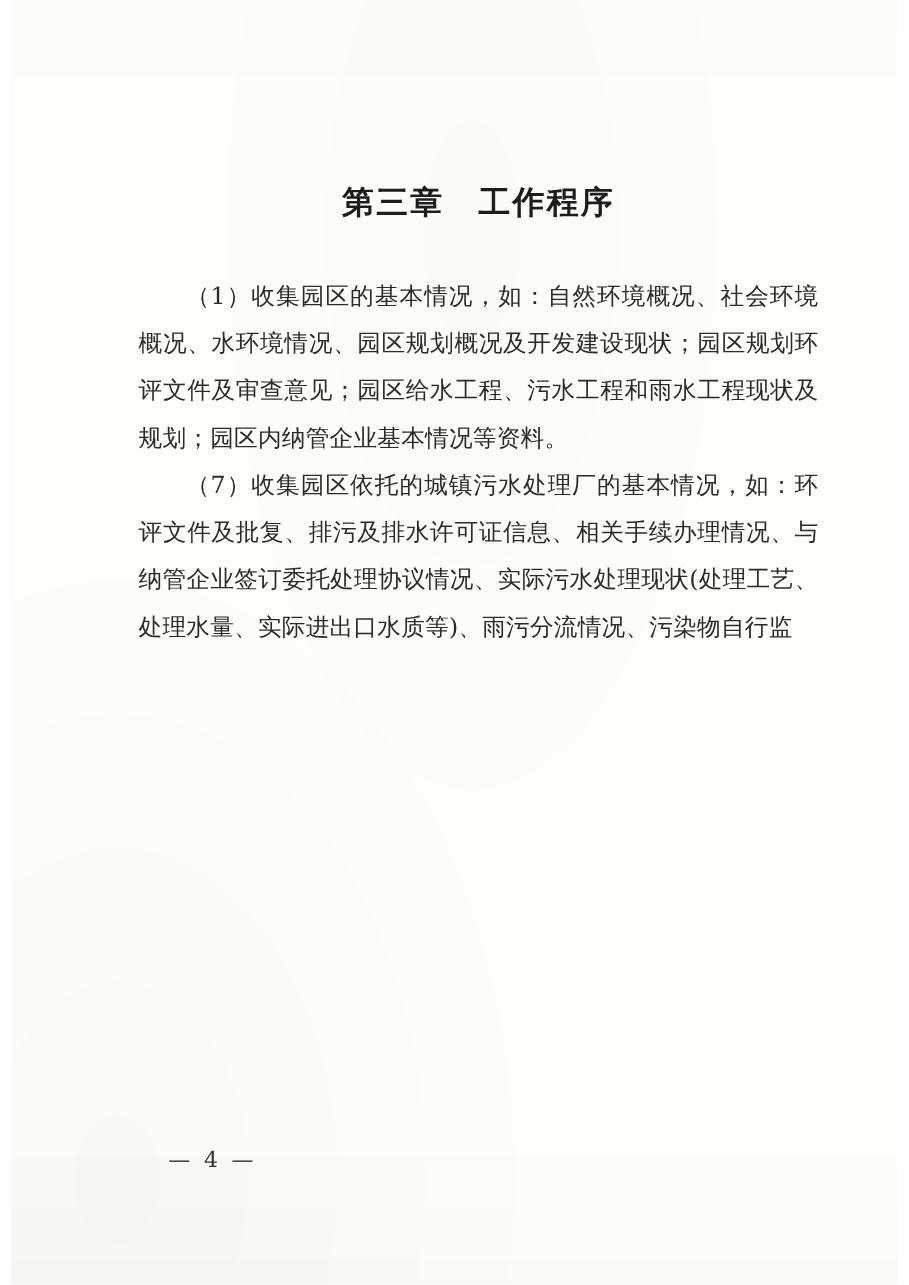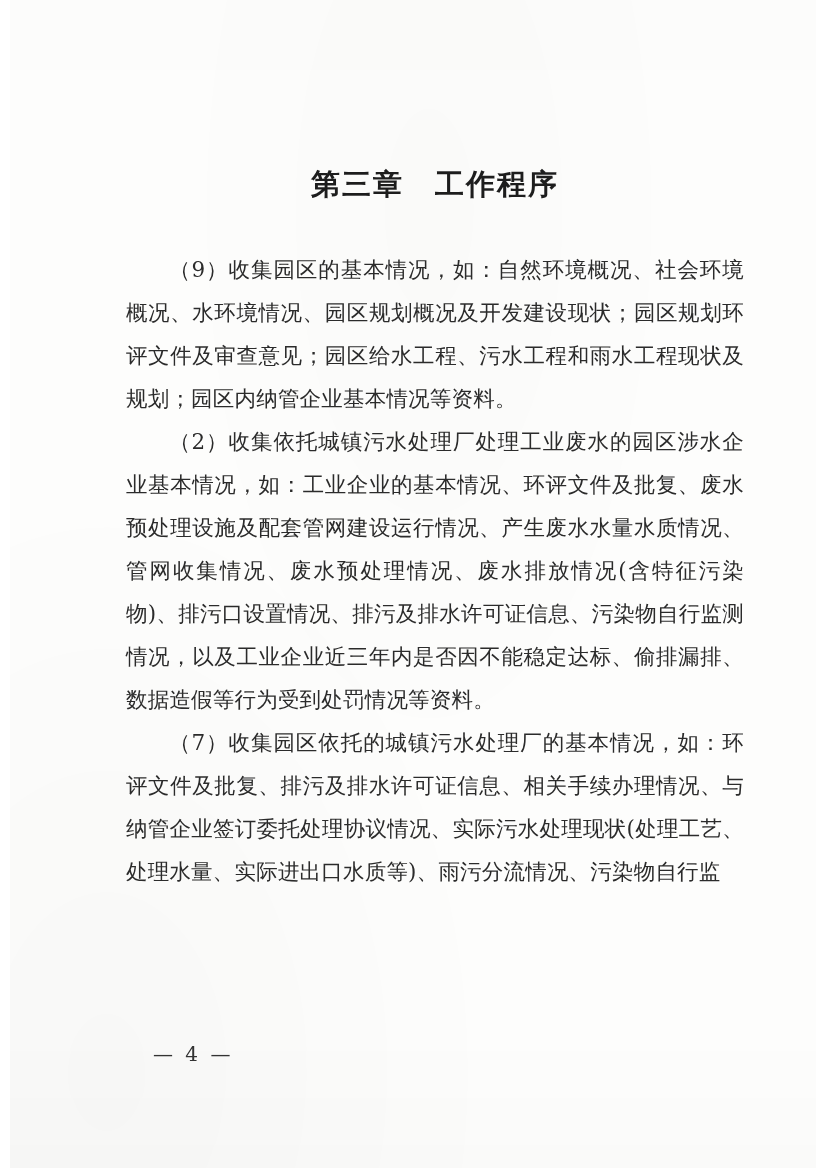--- a/index.html
+++ b/index.html
@@ -96,23 +96,22 @@
   <div class="scan-noise"></div>
 
   <div class="text-block">
 
     <h1 class="chapter-title">第三章　工作程序</h1>
 
     <div class="gap-after-title"></div>
 
 
 
-    <p class="para indent">（9）收集园区的基本情况，如：自然环境概况、社会环境概况、水环境情况、园区规划概况及开发建设现状；园区规划环评文件及审查意见；园区给水工程、污水工程和雨水工程现状及规划；园区内纳管企业基本情况等资料。</p>
+    <p class="para indent">（1）收集园区的基本情况，如：自然环境概况、社会环境概况、水环境情况、园区规划概况及开发建设现状；园区规划环评文件及审查意见；园区给水工程、污水工程和雨水工程现状及规划；园区内纳管企业基本情况等资料。</p>
 
-    <p class="para indent">（2）收集依托城镇污水处理厂处理工业废水的园区涉水企业基本情况，如：工业企业的基本情况、环评文件及批复、废水预处理设施及配套管网建设运行情况、产生废水水量水质情况、管网收集情况、废水预处理情况、废水排放情况(含特征污染物)、排污口设置情况、排污及排水许可证信息、污染物自行监测情况，以及工业企业近三年内是否因不能稳定达标、偷排漏排、数据造假等行为受到处罚情况等资料。</p>
 
     <p class="para indent">（7）收集园区依托的城镇污水处理厂的基本情况，如：环评文件及批复、排污及排水许可证信息、相关手续办理情况、与纳管企业签订委托处理协议情况、实际污水处理现状(处理工艺、处理水量、实际进出口水质等)、雨污分流情况、污染物自行监</p>
 
   </div>
 
   <div class="page-number">— 4 —</div>
 
 </div>
 
 </body></html>

